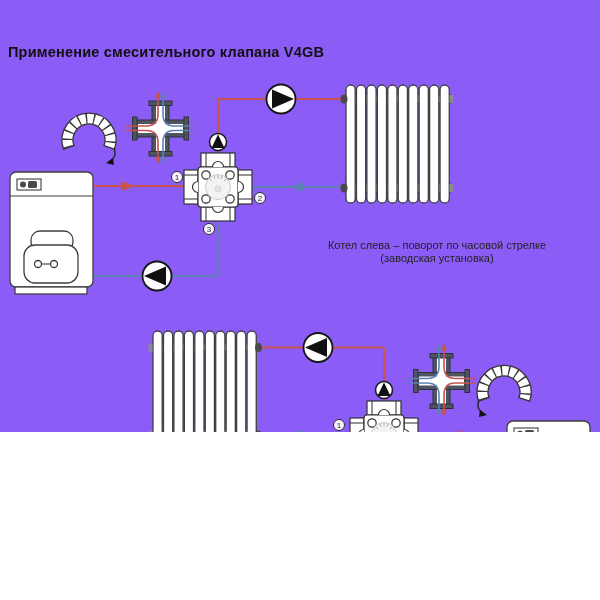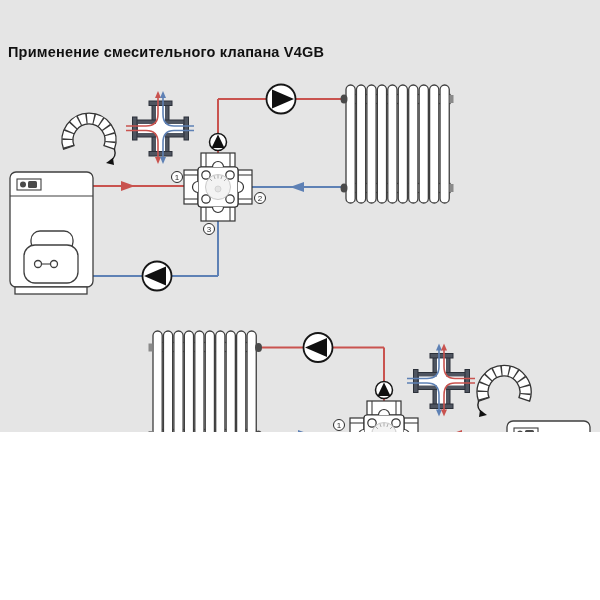--- a/index.html
+++ b/index.html
@@ -1,16 +1,16 @@
 <!DOCTYPE html>
 <html style="--supply: #c9534f; --return: #5e81b5; --body-dark: #4f5560;"><head>
 <meta charset="utf-8">
 <style>
   html,body{margin:0;padding:0;background:#fff;}
-  #page{position:relative;width:600px;height:432px;background:#e5e5e5;overflow:hidden;
+  #page{position:relative;width:600px;height:432px;background:#8b5cf6;overflow:hidden;
         font-family:"Liberation Sans",sans-serif;color:#1a1a1a;}
   #scene{position:absolute;left:0;top:0;}
   .title{position:absolute;left:8px;top:44px;font-size:14.5px;font-weight:bold;
          letter-spacing:.2px;color:#111;}
   .caption{position:absolute;font-size:11px;line-height:13px;color:#222;}
   .cap-top{left:317px;top:239px;width:240px;text-align:center;}
   .cap-bottom{left:47px;top:487px;}
   .portnum{position:absolute;width:12px;height:12px;border:1px solid #2b2b2b;border-radius:50%;
            font-size:8px;line-height:12px;text-align:center;background:rgba(255,255,255,.92);
            color:#2b2b2b;box-sizing:border-box;}
@@ -267,20 +267,24 @@
       <line class="eqthin" x1="535" y1="513" x2="551" y2="513"></line>
       <circle class="eq" cx="535" cy="513" r="3.5"></circle>
       <circle class="eq" cx="551" cy="513" r="3.5"></circle>
       <rect class="eq" x="512" y="535" width="72" height="7"></rect>
     </g>
   </g>
 </svg>
 
   <div class="title">Применение смесительного клапана V4GB</div>
 
+  <div class="caption cap-top">
+    <div>Котел слева – поворот по часовой стрелке</div>
+    <div>(заводская установка)</div>
+  </div>
 
 
   <div class="portnum" style="left:171px;top:171px;">1</div>
   <div class="portnum" style="left:254px;top:192px;">2</div>
   <div class="portnum" style="left:203px;top:223px;">3</div>
   <div class="portnum" style="left:333px;top:419px;">1</div>
   <div class="portnum" style="left:415px;top:440px;">2</div>
   <div class="portnum" style="left:364px;top:471px;">3</div>
 
 </div>

